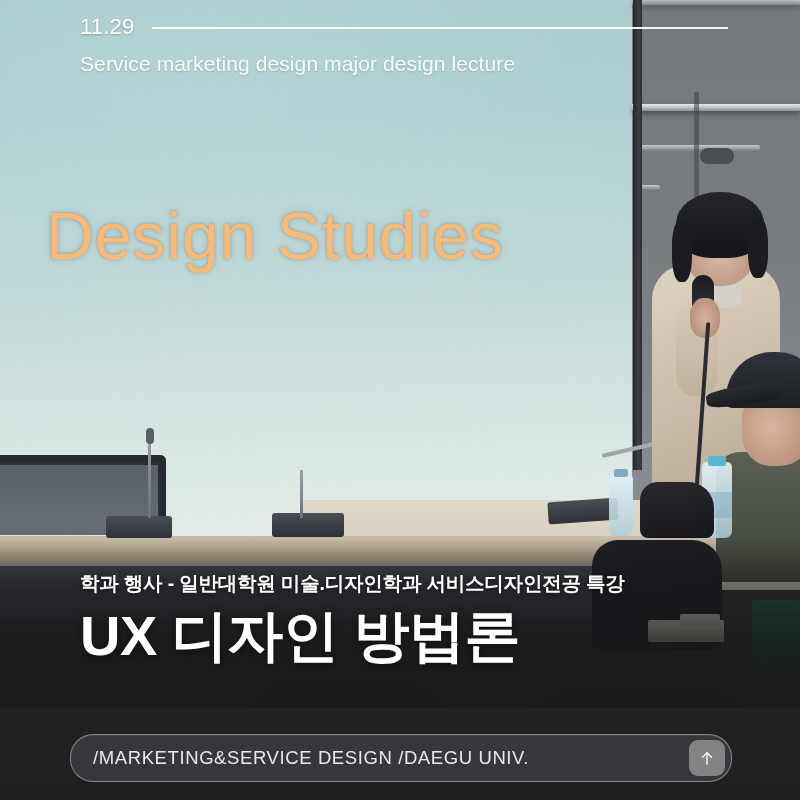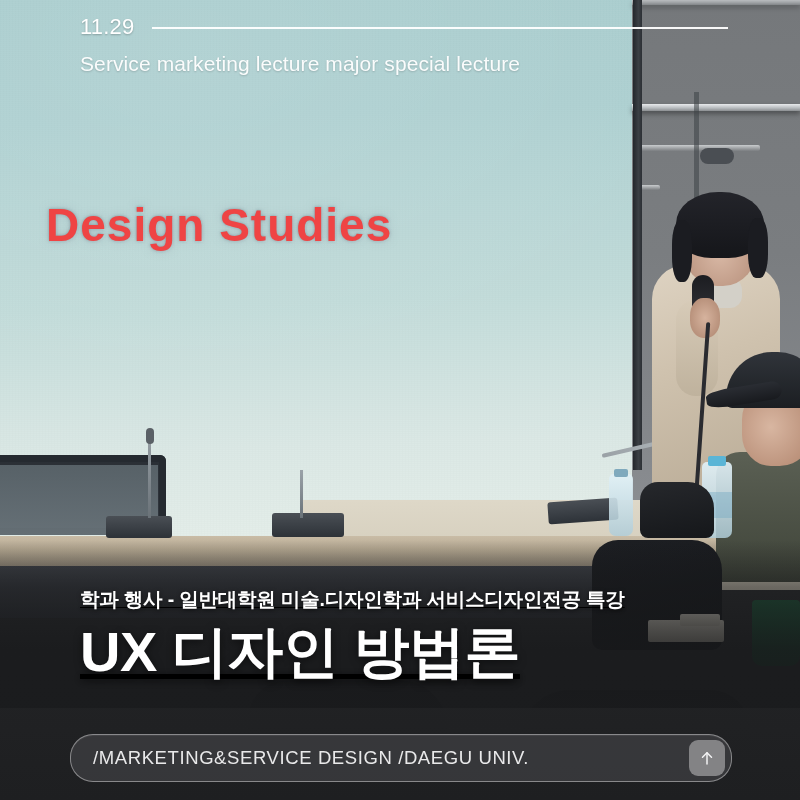--- a/index.html
+++ b/index.html
@@ -32,24 +32,24 @@
   .screen-noise {
     position: absolute; inset: 0;
     opacity: .30;
     background-image:
       repeating-linear-gradient(0deg, rgba(0,0,0,.025) 0 1px, rgba(255,255,255,.02) 1px 2px),
       repeating-linear-gradient(90deg, rgba(0,0,0,.02) 0 1px, rgba(255,255,255,.02) 1px 3px);
   }
   .proj-title {
     position: absolute;
     left: 46px; top: 198px;
-    font-size: 46px;
-    font-weight: 700;
+    font-size: 66px;
+    font-weight: 400;
     letter-spacing: 1px;
-    color: #ef4444;
+    color: #fdba74;
     text-shadow:
       0 0 3px rgba(120,140,148,.85),
       0 0 8px rgba(150,172,178,.55),
       1px 1px 0 rgba(255,255,255,.25);
     filter: blur(0.35px);
     white-space: nowrap;
   }
 
   
   .wall-right {
@@ -327,21 +327,21 @@
     font-weight: 400;
     color: rgba(255,255,255,.95);
     letter-spacing: .1px;
     text-shadow: 0 1px 2px rgba(0,0,0,.18);
     white-space: nowrap;
   }
 
   
   .title-block {
     position: absolute;
-    left: 80px; bottom: 118px; text-decoration: underline;
+    left: 80px; bottom: 134px;
   }
   .eyebrow {
     font-size: 19.5px;
     font-weight: 700;
     color: #ffffff;
     letter-spacing: -.2px;
     text-shadow: 0 1px 4px rgba(0,0,0,.6);
     white-space: nowrap;
     margin-bottom: 10px;
   }
@@ -459,21 +459,21 @@
   </div>
 
   <div class="bottom-shade"></div>
   <div class="footer-solid"></div>
 
   <div class="header">
     <div class="hdr-row">
       <span class="hdr-date">11.29</span>
       <span class="hdr-rule"></span>
     </div>
-    <div class="hdr-sub">Service marketing lecture major special lecture</div>
+    <div class="hdr-sub">Service marketing design major design lecture</div>
   </div>
 
   <div class="title-block">
     <div class="eyebrow">학과 행사 - 일반대학원 미술.디자인학과 서비스디자인전공 특강</div>
     <div class="main-title">UX 디자인 방법론</div>
   </div>
 
   <div class="footer-pill">
     <span class="footer-text">/MARKETING&amp;SERVICE  DESIGN  /DAEGU UNIV.</span>
     <div class="footer-arrow-btn">

